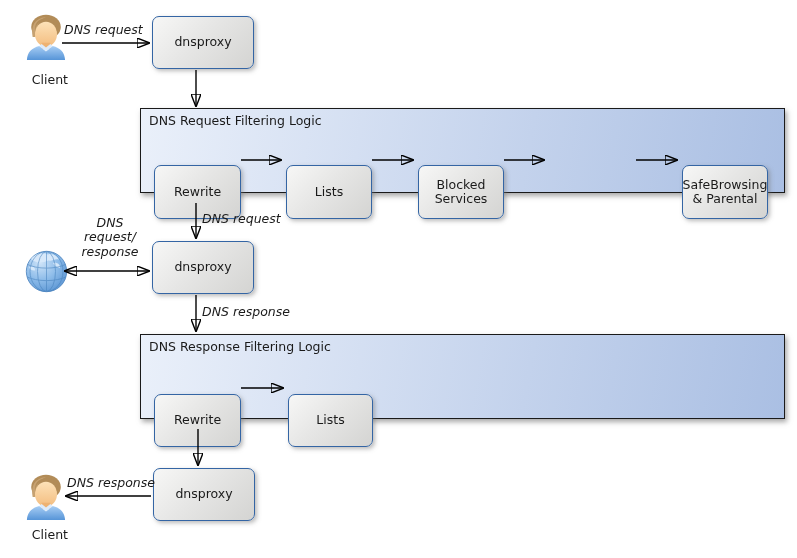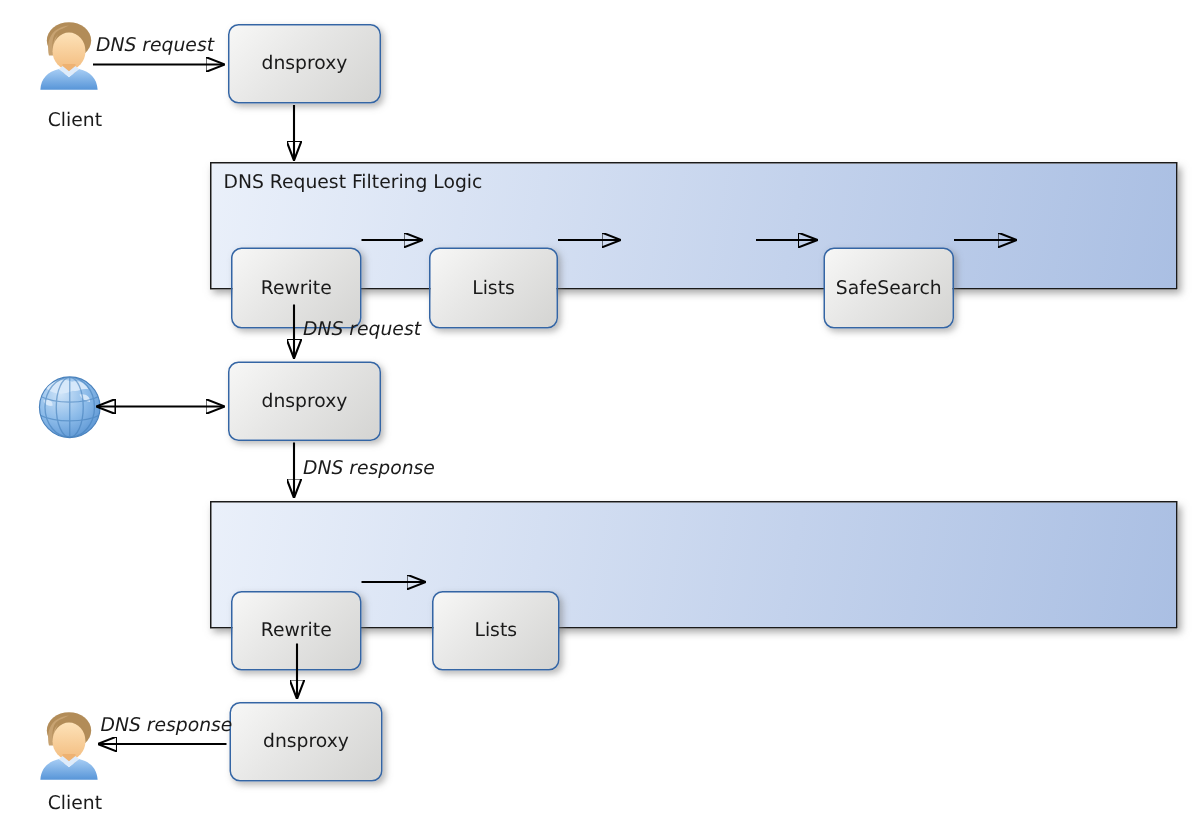--- a/index.html
+++ b/index.html
@@ -41,24 +41,28 @@
 </style>
 </head>
 <body>
 
 <div class="canvas">
 
   <section class="group" style="top:108px">
     <div class="group-title">DNS Request Filtering Logic</div>
     <div class="node step" style="left:13px;width:87px">Rewrite</div>
     <div class="node step" style="left:145px;width:86px">Lists</div>
-    <div class="node step" style="left:408px;width:87px">SafeSearch</div>
+    <div class="node step" style="left:277px;width:86px">Blocked
+Services</div>
+    <div class="node step" style="left:541px;width:86px">SafeBrowsing
+&amp; Parental</div>
   </section>
 
   <section class="group resp" style="top:334px">
+    <div class="group-title">DNS Response Filtering Logic</div>
     <div class="node step" style="left:13px;width:87px">Rewrite</div>
     <div class="node step" style="left:147px;width:85px">Lists</div>
   </section>
 
   <div class="node proxy" style="top:16px">dnsproxy</div>
   <div class="node proxy" style="top:241px">dnsproxy</div>
   <div class="node proxy" style="top:468px;left:153px">dnsproxy</div>
 
   <div class="actor" style="left:25px;top:13px">
     <svg width="42" height="48" viewBox="0 0 44 48">
@@ -119,20 +123,23 @@
       <path d="M10.6,19.5 C10.6,10.5 15.5,6.6 22,6.4 C28.5,6.6 33.4,11 33.4,18 C34.6,12.5 33,7.5 28.5,5.4 C24,3.6 15.5,4.2 12.5,8.5 C10.6,11 10.2,15.5 10.6,19.5 Z" fill="#b28c58"></path>
       <path d="M17.5,30 h9 v6.5 h-9 z" fill="#eeb272"></path>
       <path d="M2,48 C2.5,40 7,35.5 15,33.5 L22,39 L29,33.5 C37,35.5 41.5,40 42,48 Z" fill="url(#shirt)"></path>
       <path d="M15,33.5 L22,39.2 L29,33.5 L26.5,31.3 L22,35 L17.5,31.3 Z" fill="#ddebfb"></path>
     </svg>
   </div>
   <div class="actor-label" style="left:24px;top:528px;width:44px">Client</div>
 
   <div class="elabel" style="left:64px;top:23px">DNS request</div>
   <div class="elabel" style="left:202px;top:212px">DNS request</div>
+  <div class="elabel center" style="left:78px;top:216px;width:64px">DNS
+request/
+response</div>
   <div class="elabel" style="left:202px;top:305px">DNS response</div>
   <div class="elabel" style="left:67px;top:476px">DNS response</div>
 
   <svg class="arrows" width="797" height="558">
     <defs>
       <marker id="ah" markerUnits="userSpaceOnUse" markerWidth="13" markerHeight="10" refX="12" refY="5" orient="auto-start-reverse">
         <path d="M0,0 L13,5 L0,10 Z" fill="#000" stroke="none"></path>
       </marker>
     </defs>
     <path d="M62,43 H149" marker-end="url(#ah)"></path>

